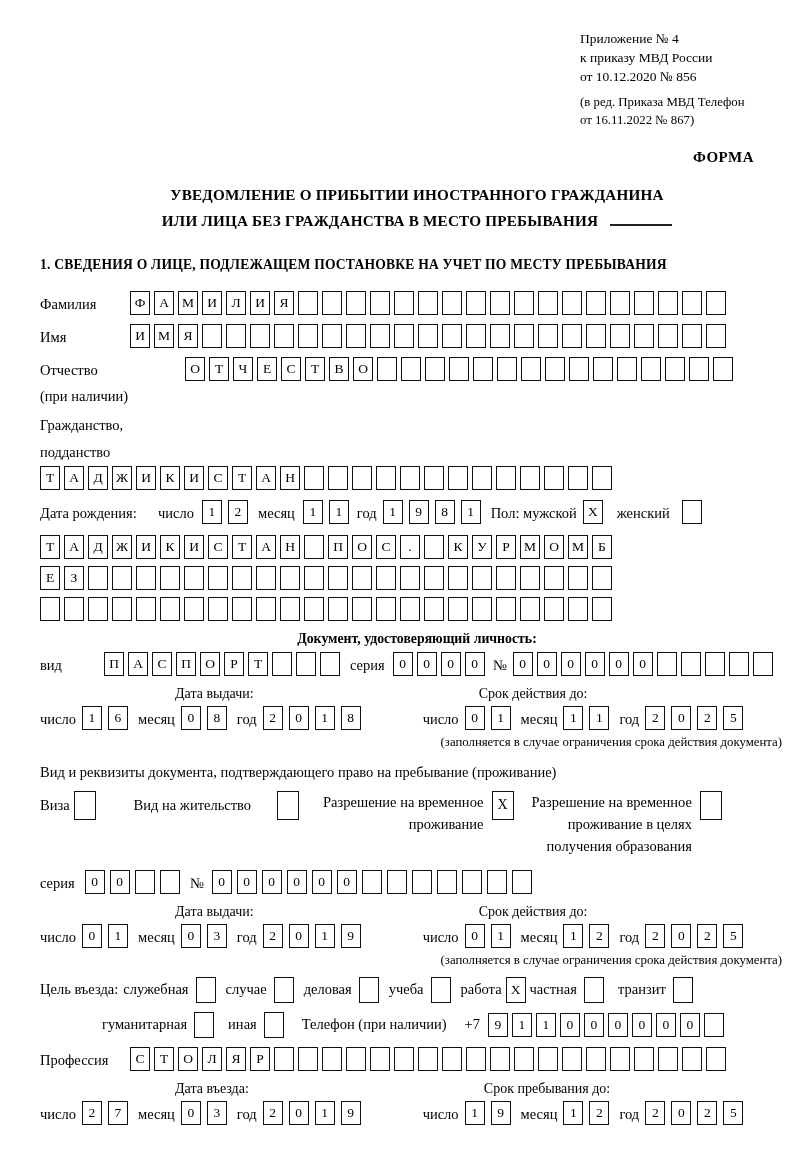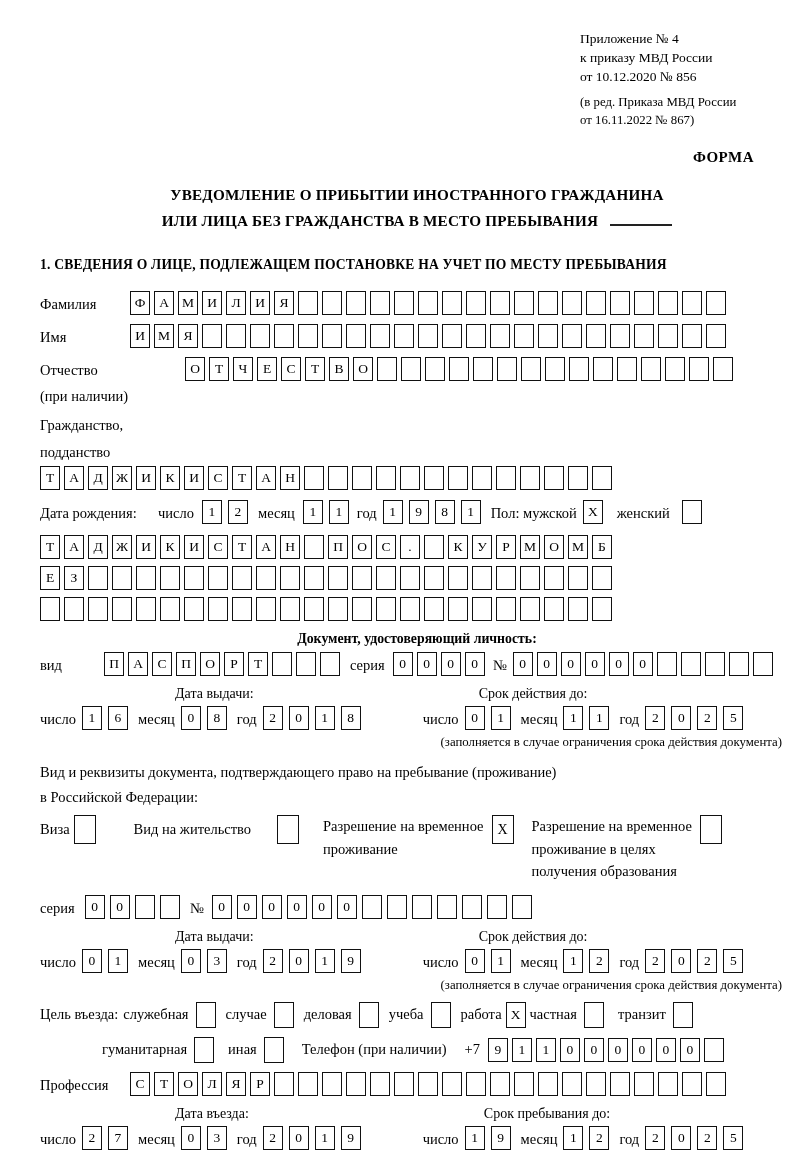--- a/index.html
+++ b/index.html
@@ -32,37 +32,37 @@
   .drow { display:flex; align-items:flex-start; margin-top:4px; }
   .dlab { line-height:26px; margin-right:6px; }
   .drow .boxrow { margin-right:10px; gap:6px; }
   .rstart { margin-left:52px; }
   .fnote { text-align:right; margin-top:3px; margin-right:12px; font-size:12.8px; }
 
   .intro { margin-top:10px; line-height:1.7; }
 
   .ckrow { display:flex; align-items:flex-start; margin-top:6px; }
   .ckbox { flex:0 0 auto; width:22px; height:29px; border:1.6px solid #111; display:inline-flex; align-items:center; justify-content:center; font-size:14px; margin-left:8px; }
-  .ckc { text-align:left; line-height:1.55; }
+  .ckc { text-align:right; line-height:1.55; }
 
   .prow { display:flex; align-items:center; margin-top:9px; }
   .prow .cb { width:20px; height:26px; border:1.6px solid #111; display:inline-flex; align-items:center; justify-content:center; font-size:13.5px; margin-left:7px; }
   .gap10 { margin-left:10px; } .gap14 { margin-left:14px; } .gap18 { margin-left:18px; }
 </style>
 </head>
 <body>
 
 <div class="page">
 
   <div class="hdr">
     <div>Приложение № 4</div>
     <div>к приказу МВД России</div>
     <div>от 10.12.2020 № 856</div>
     <div class="amend">
-      <div>(в ред. Приказа МВД России</div>
+      <div>(в ред. Приказа МВД Телефон</div>
       <div>от 16.11.2022 № 867)</div>
     </div>
   </div>
 
   <div class="forma">ФОРМА</div>
 
   <div class="title">
     <div>УВЕДОМЛЕНИЕ О ПРИБЫТИИ ИНОСТРАННОГО ГРАЖДАНИНА</div>
     <div><span>ИЛИ ЛИЦА БЕЗ ГРАЖДАНСТВА В МЕСТО ПРЕБЫВАНИЯ</span><span class="tunder"></span></div>
   </div>
@@ -380,21 +380,20 @@
         <span class="box">2</span>
         <span class="box">0</span>
         <span class="box">2</span>
         <span class="box">5</span>
       </span>
   </div>
   <div class="fnote">(заполняется в случае ограничения срока действия документа)</div>
 
   <div class="intro">
     <div>Вид и реквизиты документа, подтверждающего право на пребывание (проживание)</div>
-    <div>в Российской Федерации:</div>
   </div>
 
   <div class="ckrow">
     <span style="line-height:29px;">Виза</span>
     <span class="ckbox" style="margin-left:4px;"></span>
     <span style="line-height:29px;margin-left:38px;">Вид на жительство</span>
     <span class="ckbox" style="margin-left:26px;"></span>
     <span class="ckc" style="margin-left:24px;">
       <span>Разрешение на временное</span><br>
       <span>проживание</span>

